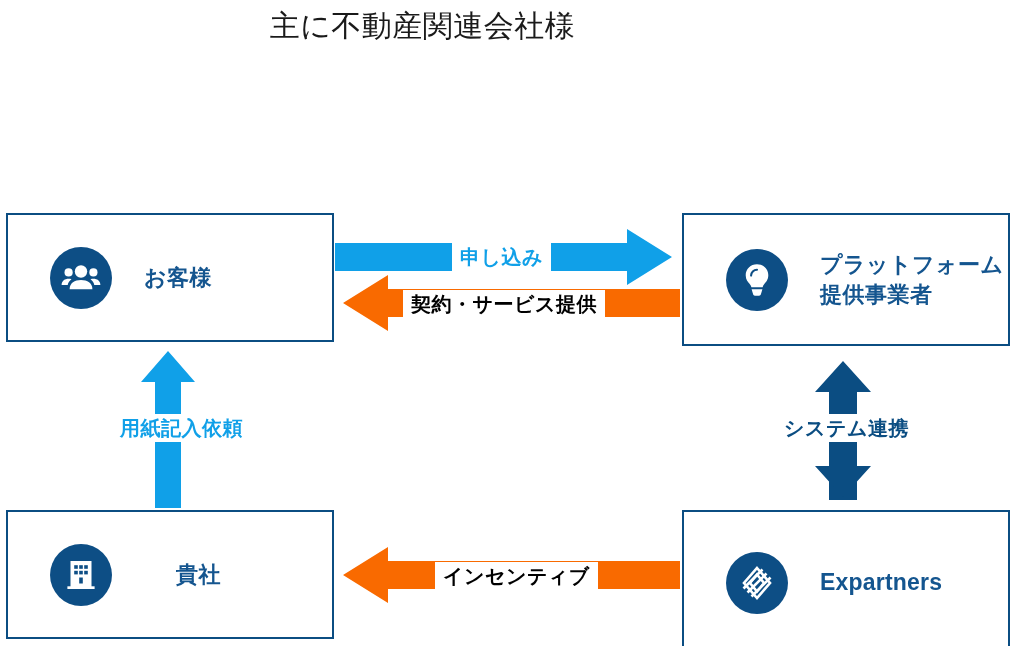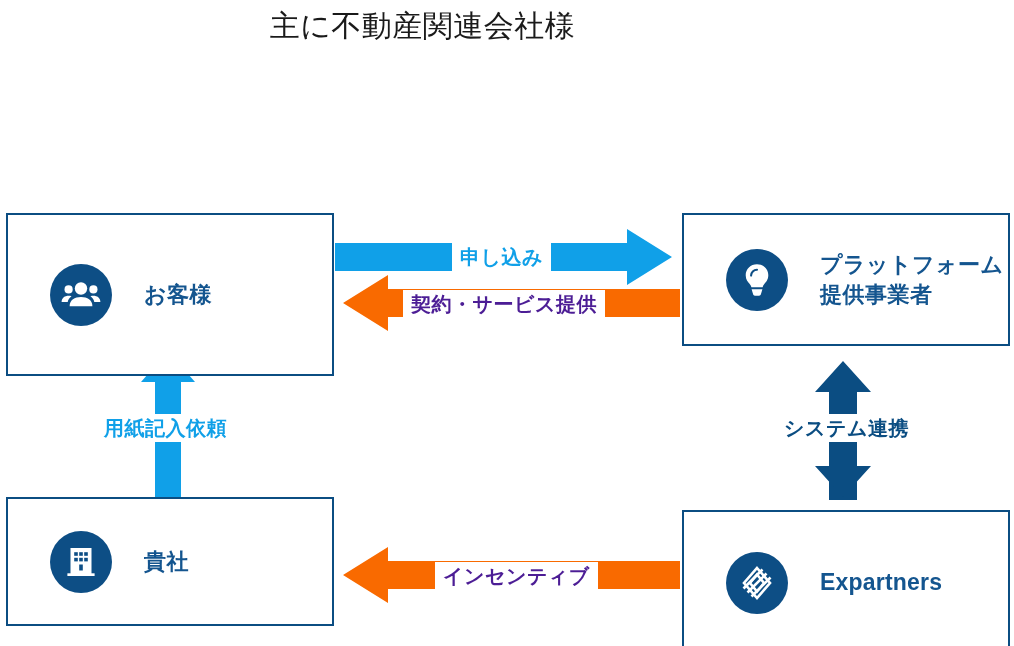--- a/index.html
+++ b/index.html
@@ -71,23 +71,23 @@
     font-weight: bold;
     line-height: 1.35;
     white-space: pre-line;
     letter-spacing: 0.5px;
   }
   .node .node-label.latin {
     font-size: 23px;
     letter-spacing: 0.2px;
   }
 
-  #node-customer  { left: 6px;  top: 213px; width: 328px; height: 163px; }
+  #node-customer  { left: 6px;  top: 213px; width: 328px; height: 129px; }
   #node-platform  { left: 682px; top: 213px; width: 328px; height: 133px; }
-  #node-yourco    { left: 6px;  top: 497px; width: 328px; height: 129px; }
+  #node-yourco    { left: 6px;  top: 510px; width: 328px; height: 129px; gap: 32px; }
   #node-expartners{ left: 682px; top: 510px; width: 328px; height: 145px; }
 
   
   #arrow-layer {
     position: absolute;
     left: 0; top: 0;
     width: 1014px;
     height: 646px;
     z-index: 1;
   }
@@ -98,26 +98,26 @@
     z-index: 2;
     font-size: 20px;
     font-weight: bold;
     white-space: nowrap;
     letter-spacing: 0.5px;
     background: #ffffff;
     padding: 2px 8px;
     line-height: 24px;
   }
   .arrow-label.blue  { color: #10a0e8; }
-  .arrow-label.orange{ color: #4c1d95; }
+  .arrow-label.orange{ color: #000000; }
   .arrow-label.navy  { color: #0b4d82; }
 
   #label-application { left: 452px; top: 243px; }
   #label-contract    { left: 403px; top: 290px; }
-  #label-form        { left: 96px;  top: 414px; }
+  #label-form        { left: 112px;  top: 414px; }
   #label-system      { left: 776px; top: 414px; text-align: center; }
   #label-incentive   { left: 435px; top: 562px; }
 </style>
 </head>
 <body>
 
 <div id="heading">
   <div class="title">主に不動産関連会社様</div>
 </div>
 

